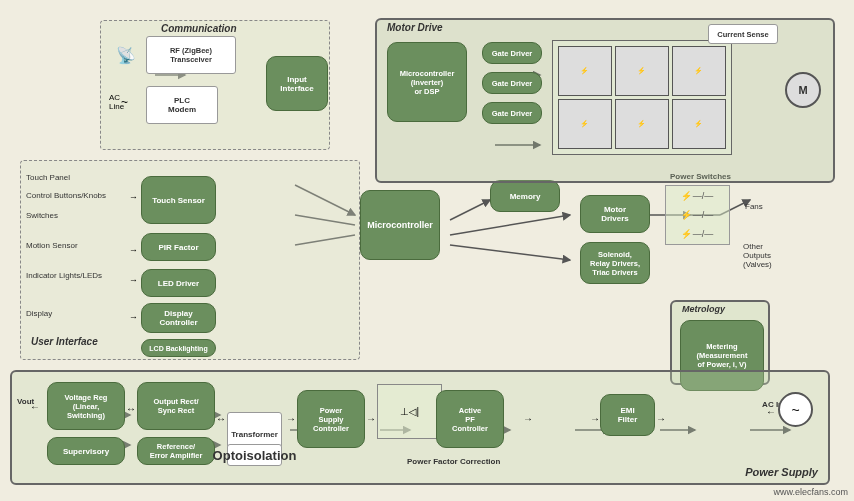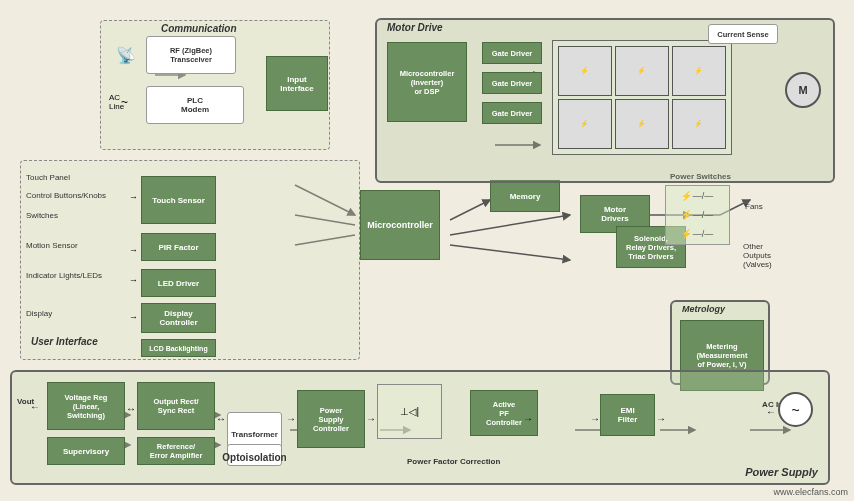--- a/index.html
+++ b/index.html
@@ -22,21 +22,21 @@
       position: absolute;
       font-size: 10px;
       font-weight: bold;
       font-style: italic;
       color: #333;
     }
     .green-box {
       position: absolute;
       background: #6b8f5e;
       border: 1px solid #4a6b3d;
-      border-radius: 0;
+      border-radius: 10px;
       color: white;
       display: flex;
       align-items: center;
       justify-content: center;
       text-align: center;
       font-size: 8px;
       font-weight: bold;
       padding: 2px;
     }
     .white-box {
@@ -165,21 +165,21 @@
     <div class="section-title" style="left:60px; top:2px;">Communication</div>
 
     <div style="position:absolute; left:15px; top:25px; font-size:16px;">📡</div>
     <div class="white-box" style="left:45px; top:15px; width:90px; height:38px;">
       <span style="white-space:pre-line; font-size:7.5px;">RF (ZigBee)
 Transceiver</span>
     </div>
 
     <div style="position:absolute; left:8px; top:72px; font-size:8px;">AC<br>Line</div>
     <div style="position:absolute; left:20px; top:74px; font-size:12px;">~</div>
-    <div class="white-box" style="left:45px; top:65px; width:98px; height:38px;">
+    <div class="white-box" style="left:45px; top:65px; width:72px; height:38px;">
       <span style="white-space:pre-line;">PLC
 Modem</span>
     </div>
     <div class="green-box" style="left:152px; top:35px; width:62px; height:55px;margin-left:13px;">
       <span style="white-space:pre-line;">Input
 Interface</span>
     </div>
   </div>
 
   <div class="user-interface-section" style="left:20px; top:160px; width:340px; height:200px;">
@@ -222,21 +222,21 @@
 
   <div class="green-box" style="left:490px; top:180px; width:70px; height:32px;">
     <span>Memory</span>
   </div>
 
   <div class="green-box" style="left:580px; top:195px; width:70px; height:38px;">
     <span style="white-space:pre-line;">Motor
 Drivers</span>
   </div>
 
-  <div class="green-box" style="left:580px; top:226px; width:70px; height:42px; font-size:7.5px;margin-left:36px;">
+  <div class="green-box" style="left:580px; top:242px; width:70px; height:42px; font-size:7.5px;">
     <span style="white-space:pre-line;">Solenoid,
 Relay Drivers,
 Triac Drivers</span>
   </div>
 
   <div class="label-text" style="left:670px; top:172px; font-weight:bold;">Power Switches</div>
 
   <div style="position:absolute; left:665px; top:185px; width:65px; height:60px; border:1px solid #999; background:rgba(220,235,200,0.5); display:flex; flex-direction:column; align-items:center; justify-content:space-around;">
     <div style="font-size:9px; color:#555;">⚡―/―</div>
     <div style="font-size:9px; color:#555;">⚡―/―</div>
@@ -323,37 +323,37 @@
 
     <div class="green-box" style="left:125px; top:65px; width:78px; height:28px; font-size:7.5px;">
       <span style="white-space:pre-line;">Reference/
 Error Amplifier</span>
     </div>
 
     <div class="white-box" style="left:215px; top:40px; width:55px; height:44px;">
       <span>Transformer</span>
     </div>
 
-    <div class="white-box" style="left:215px; top:72px; width:55px; height:22px; font-size:10px;align-items:flex-end;">
+    <div class="white-box" style="left:215px; top:72px; width:55px; height:22px; font-size:13px;">
       <span>Optoisolation</span>
     </div>
 
     <div class="green-box" style="left:285px; top:18px; width:68px; height:58px; font-size:7.5px;">
       <span style="white-space:pre-line;">Power
 Supply
 Controller</span>
     </div>
 
     <div class="label-text" style="left:395px; top:85px; font-weight:bold; font-size:8px;">Power Factor Correction</div>
 
     <div style="position:absolute; left:365px; top:12px; width:65px; height:55px; border:1px solid #888; background:rgba(230,240,210,0.5); display:flex; align-items:center; justify-content:center; font-size:10px;">
       ⊥◁|
     </div>
 
-    <div class="green-box" style="left:458px; top:18px; width:68px; height:46px; font-size:7.5px;">
+    <div class="green-box" style="left:424px; top:18px; width:68px; height:58px; font-size:7.5px;">
       <span style="white-space:pre-line;">Active
 PF
 Controller</span>
     </div>
 
 
     <div class="green-box" style="left:588px; top:22px; width:55px; height:42px; font-size:8px;">
       <span style="white-space:pre-line;">EMI
 Filter</span>
     </div>

